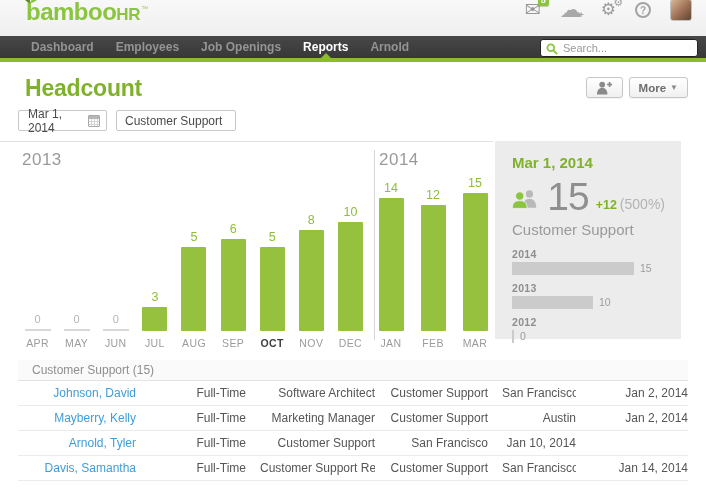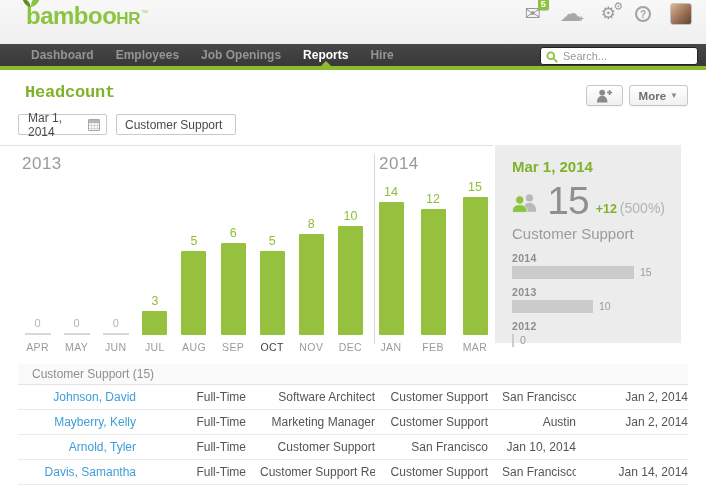--- a/index.html
+++ b/index.html
@@ -1,20 +1,20 @@
 <!DOCTYPE html>
 <html><head>
 <meta charset="utf-8">
 <style>
   * { box-sizing: border-box; margin: 0; padding: 0; }
   html,body { width:706px; height:500px; overflow:hidden; }
   body { font-family:"Liberation Sans", "DejaVu Sans", sans-serif; background:#fff; position:relative; }
 
   
-  .top-header { height:44px; background:linear-gradient(#f8f8f8,#efefef); display:flex; align-items:center; justify-content:space-between; padding:0 14px 16px 26px; }
+  .top-header { height:36px; background:linear-gradient(#f8f8f8,#efefef); display:flex; align-items:center; justify-content:space-between; padding:0 14px 16px 26px; }
   .logo { position:relative; display:flex; align-items:baseline; cursor:pointer; margin-top:4px; }
   .logo-leaf { position:absolute; left:-5px; top:-8px; }
   .logo-main { font-size:24px; font-weight:bold; color:#8bc53f; letter-spacing:-0.5px; }
   .logo-suffix { font-size:17px; font-weight:bold; color:#8bc53f; letter-spacing:-0.3px; }
   .logo-tm { font-size:7px; color:#9fc96a; margin-left:1px; transform:translateY(-9px); }
   .hdr-icons { display:flex; align-items:center; gap:19px; }
   .hicon { position:relative; color:#9b9b9b; cursor:pointer; }
   .envelope { font-size:19px; line-height:1; color:#989898; }
   .badge { position:absolute; top:-6px; right:-8px; background:#8bc53f; color:#fff; font-size:9px; font-weight:bold; padding:1px 3px; border-radius:2px; box-shadow:0 1px 1px rgba(0,0,0,.2); }
   .cloud { font-size:22px; line-height:1; color:#a8a8a8; }
@@ -30,21 +30,21 @@
   .nav-item.active { color:#ffffff; }
   .nav-item.active::after { content:""; position:absolute; left:50%; transform:translateX(-50%); bottom:0; width:0; height:0; border-left:5px solid transparent; border-right:5px solid transparent; border-bottom:5px solid #8cbb2e; }
   .nav-underline { height:4px; background:#8cbb2e; }
   .search-wrap { position:absolute; right:8px; top:2px; }
   .search-input { width:158px; height:18px; border:1px solid #222; border-radius:3px; background:#fff; font-size:11px; color:#555; padding:0 6px 0 22px; outline:none; }
   .search-input::placeholder { color:#999; }
   .search-icon { position:absolute; left:6px; top:3px; }
 
   
   .title-row { display:flex; justify-content:space-between; align-items:flex-start; padding:13px 18px 0 25px; }
-  .page-title { color:#7fb22a; font-size:17px; font-weight:bold; letter-spacing:-0.2px;font-family:Liberation Mono, monospace; }
+  .page-title { color:#7fb22a; font-size:23px; font-weight:bold; letter-spacing:-0.2px; }
   .action-btns { display:flex; gap:6px; margin-top:2px; }
   .btn { height:21px; border:1px solid #c6c6c6; border-radius:3px; background:linear-gradient(#ffffff,#f0f0f0); color:#6e6e6e; font-size:11.5px; font-weight:bold; display:flex; align-items:center; padding:0 9px; cursor:pointer; box-shadow:0 1px 1px rgba(0,0,0,.05); }
   .btn .caret { font-size:8px; margin-left:4px; color:#8a8a8a; }
   .controls-row { display:flex; gap:9px; padding:8px 0 0 18px; }
   .input-box { height:21px; border:1px solid #c9c9c9; border-radius:2px; background:#fff; display:flex; align-items:center; font-size:12px; color:#4a4a4a; }
   .date-box { padding:0 6px 0 9px; gap:8px; cursor:pointer; width:89px; justify-content:space-between; }
   .cal { width:14px; height:12px; border:1px solid #a9a9a9; border-radius:1px; background-image:linear-gradient(#b6b6b6 0, #b6b6b6 3px, transparent 3px), repeating-linear-gradient(90deg, transparent 0 2px, #d4d4d4 2px 3px), repeating-linear-gradient(transparent 0 2px, #d4d4d4 2px 3px); background-color:#fdfdfd; }
   .filter-box { width:120px; padding:0 8px; cursor:pointer; }
 
   
@@ -55,21 +55,21 @@
   .g2013 .slots { width:352px; }
   .g2014 .slots { width:126px;justify-content:center; }
   .ylab { position:absolute; top:8px; left:4px; font-size:17px; color:#9a9a9a; letter-spacing:0.5px; }
   .g2014 .ylab { left:9px; }
   .slot { flex:1; display:flex; flex-direction:column; justify-content:flex-end; align-items:center; height:100%; }
   .val { font-size:12.5px; color:#8fbe3a; margin-bottom:3px; }
   .val.zero { color:#b5b5b5; font-size:11px; margin-bottom:4px; }
   .bar { width:25px; background:#95c13e; border-radius:1px; cursor:pointer; }
   .zero-line { width:26px; height:2px; background:#d8d8d8; }
   .mlab { height:22px; line-height:24px; font-size:10.5px; color:#9b9b9b; letter-spacing:0.4px; }
-  .mlab.emph { color:#3f3f3f; font-weight:normal; }
+  .mlab.emph { color:#3f3f3f; font-weight:bold; }
   .chart-divider { width:9px; height:100%; position:relative; }
   .chart-divider::before { content:""; position:absolute; left:4px; top:8px; bottom:13px; width:1px; background:#d7d7d7; }
 
   
   .panel { width:186px; height:198px; background:#ececec; margin-left:2px; padding:13px 16px 0 17px; }
   .panel-date { color:#7fb22a; font-size:15px; font-weight:bold; }
   .count-row { display:flex; align-items:flex-end; gap:7px; margin-top:10px; }
   .big-count { font-size:39px; color:#8f8f8f; line-height:0.82; font-weight:400; letter-spacing:-1px; }
   .delta-row { display:flex; align-items:flex-end; gap:3px; margin-bottom:1px; }
   .delta { color:#7fb22a; font-size:12.5px; font-weight:bold; }
@@ -126,21 +126,21 @@
     </div>
     <div class="avatar"></div>
   </div>
 </div>
 
 <div class="nav">
   <div class="nav-item">Dashboard</div>
   <div class="nav-item">Employees</div>
   <div class="nav-item">Job Openings</div>
   <div class="nav-item active">Reports</div>
-  <div class="nav-item">Hire</div>
+  <div class="nav-item">Arnold</div>
   <div class="search-wrap">
     <span class="search-icon">
       <svg width="12" height="12" viewBox="0 0 12 12">
         <circle cx="4.8" cy="4.8" r="3.4" fill="none" stroke="#8bc53f" stroke-width="1.8"></circle>
         <line x1="7.6" y1="7.6" x2="11.2" y2="11.2" stroke="#8bc53f" stroke-width="1.8"></line>
       </svg>
     </span>
     <input class="search-input" type="text" placeholder="Search..." style="">
   </div>
 </div>

